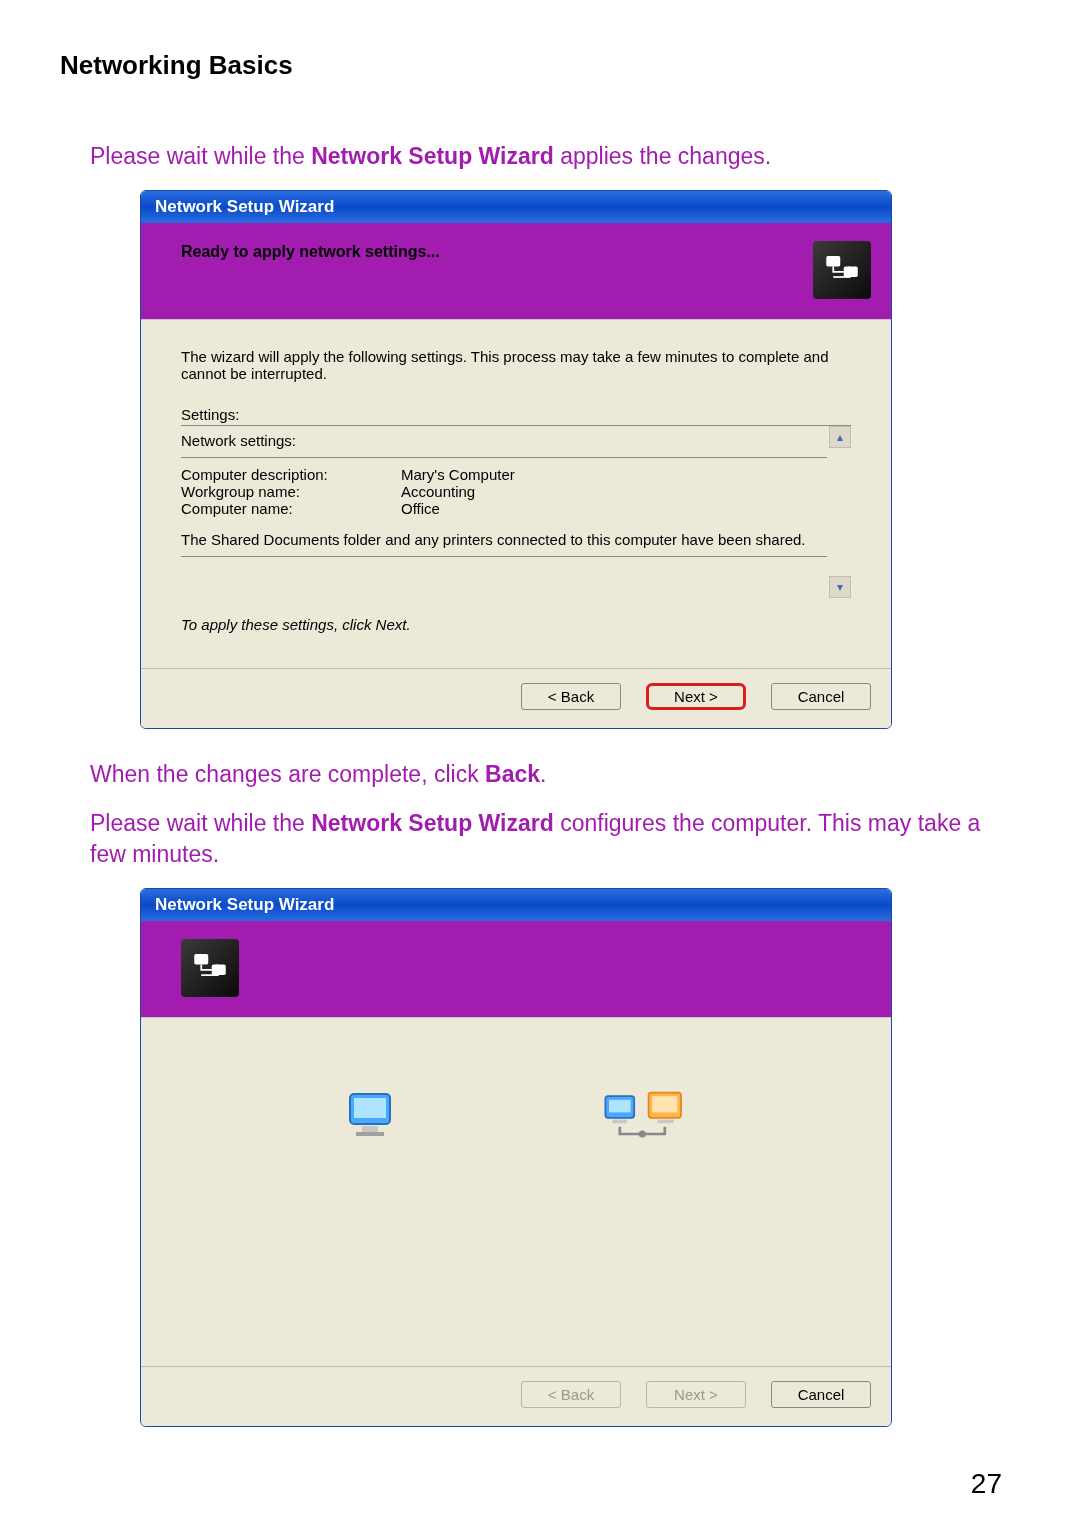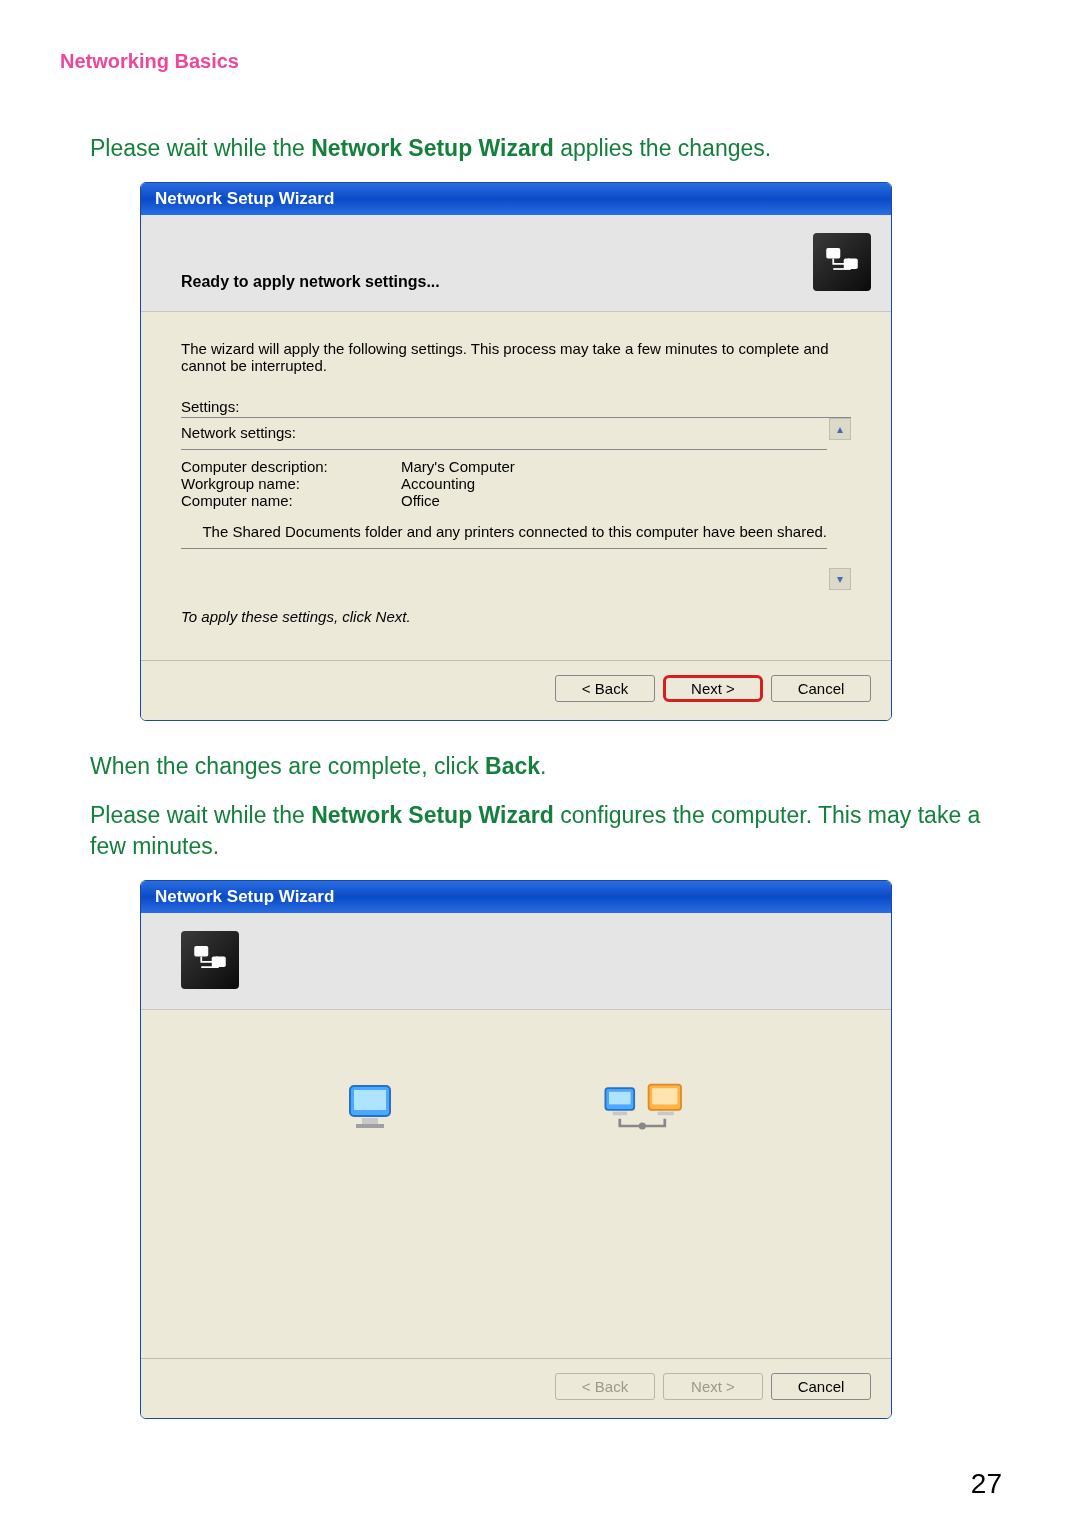--- a/index.html
+++ b/index.html
@@ -8,28 +8,28 @@
     background: #ffffff;
     font-family: Arial, Helvetica, sans-serif;
     width: 1080px;
   }
   .page {
     padding: 50px 60px 40px 60px;
     position: relative;
     min-height: 1440px;
   }
   .section-heading {
-    color: #ec4899;
+    color: #000000;
     font-weight: bold;
-    font-size: 20px;
+    font-size: 26px;
     margin: 0 0 60px 0;
   }
   .instruction {
     font-size: 23px;
-    color: #15803d;
+    color: #a21caf;
     margin: 0 0 18px 30px;
     line-height: 1.35;
   }
   .instruction b { font-weight: bold; }
 
   .wizard-frame {
     width: 750px;
     margin: 0 0 30px 80px;
     border: 1px solid #1a4aa8;
     border-radius: 6px;
@@ -37,25 +37,24 @@
     font-family: Tahoma, Arial, sans-serif;
   }
   .wizard-titlebar {
     background: linear-gradient(to bottom, #2a6de0 0%, #0a4ac8 50%, #2a6de0 100%);
     color: #fff;
     font-size: 17px;
     font-weight: bold;
     padding: 6px 14px;
   }
   .wizard-header {
-    background: #e5e5e5;
+    background: #a21caf;
     display: flex;
     padding: 18px 20px 20px 40px;
     border-bottom: 1px solid #c8c8bc;
-    align-items: flex-end;
   }
   .wizard-header-text {
     flex: 1;
     font-weight: bold;
     font-size: 16px;
     color: #000;
     padding-top: 2px;
   }
   .wizard-header-icon {
     width: 58px;
@@ -96,21 +95,20 @@
     margin: 8px 0 8px 0;
   }
   .settings-row {
     display: flex;
     font-size: 15px;
   }
   .settings-row .k { width: 220px; }
   .settings-row .v { flex: 1; }
   .settings-note {
     margin-top: 14px;
-    text-align: right;
   }
   
   .scroll-up, .scroll-down {
     position: absolute;
     right: 0;
     width: 20px;
     height: 20px;
     background: #dcd9c8;
     border: 1px solid #c0beae;
     display: flex;
@@ -123,21 +121,21 @@
   .scroll-down { bottom: 0; }
 
   .apply-note { margin-top: 6px; font-style: italic; }
 
   .wizard-footer {
     background: #ece9d8;
     border-top: 1px solid #bfbca8;
     padding: 14px 20px 18px 20px;
     display: flex;
     justify-content: flex-end;
-    gap: 8px;
+    gap: 25px;
   }
   .wiz-btn {
     min-width: 100px;
     padding: 4px 10px;
     font-size: 15px;
     background: #ece9d8;
     border: 1px solid #888;
     border-radius: 3px;
     color: #000;
   }

